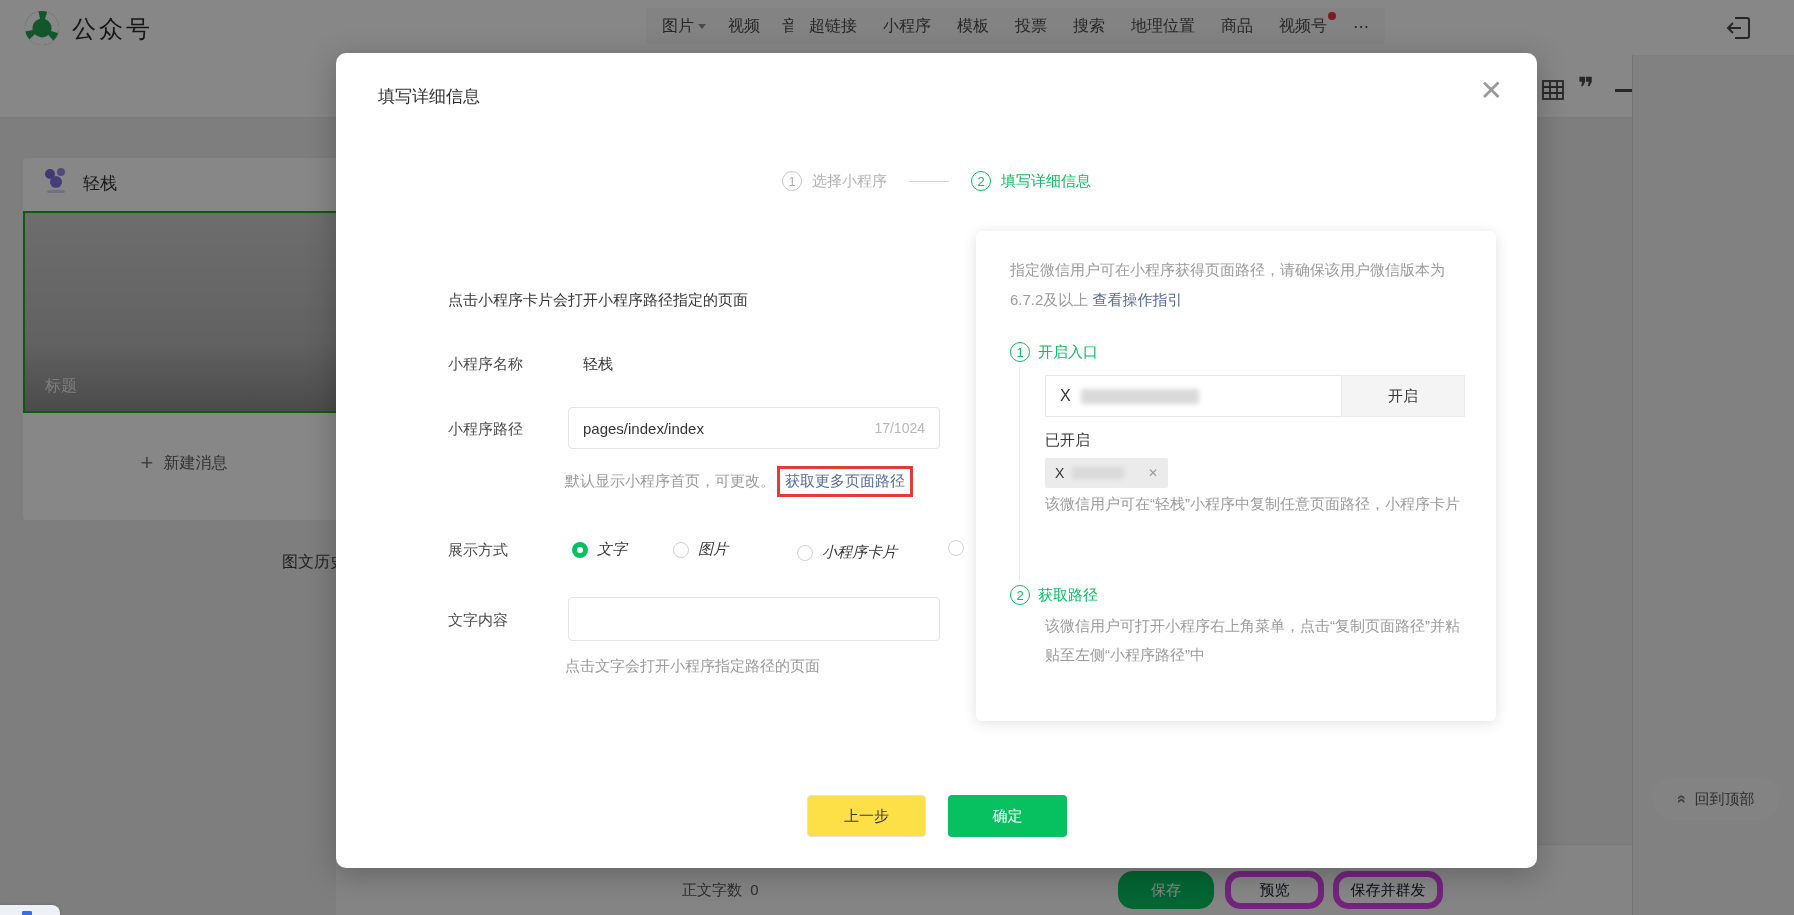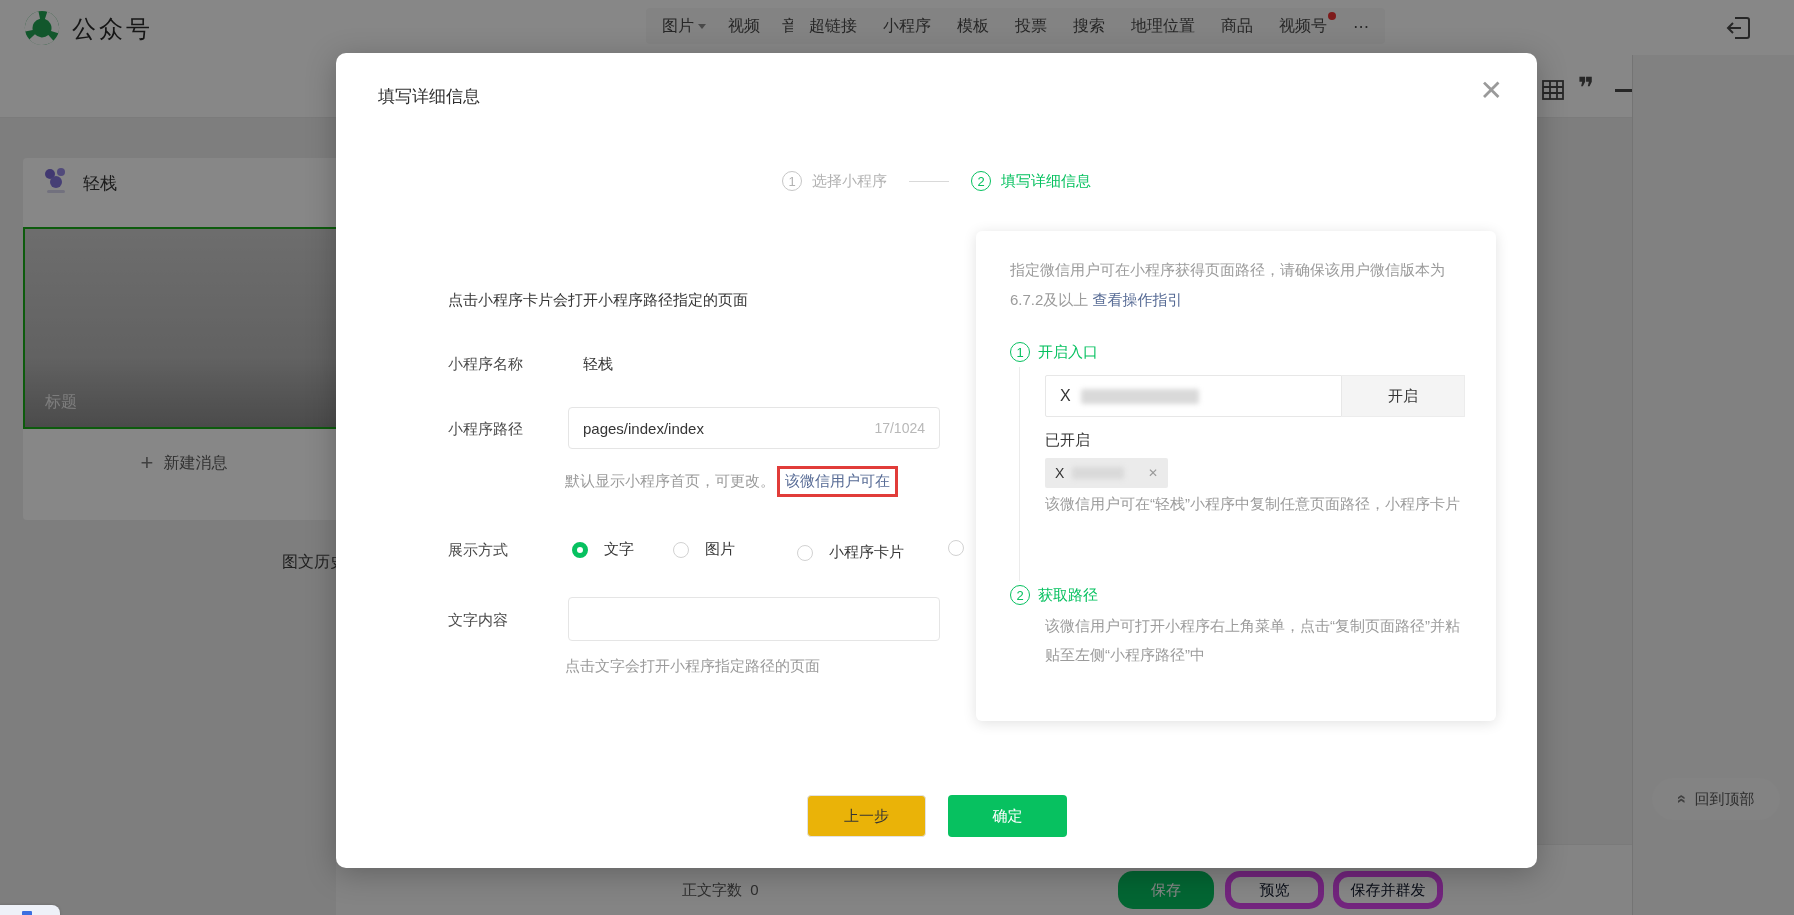--- a/index.html
+++ b/index.html
@@ -12,21 +12,21 @@
   .brand-text{left:72px;top:13px;font-size:24px;letter-spacing:3px;color:#2b2b2b;}
   .navgroup{top:8px;height:36px;background:#f7f7f7;border-radius:4px;display:flex;align-items:center;gap:22px;padding:0 16px;box-sizing:border-box;}
   .nav-item{font-size:16px;color:#4a4a4a;cursor:pointer;position:relative;white-space:nowrap;}
   .caret{display:inline-block;width:0;height:0;border-left:4px solid transparent;border-right:4px solid transparent;border-top:5px solid #8a8a8a;margin-left:4px;vertical-align:middle;}
   .red-dot{position:absolute;right:-9px;top:-4px;width:8px;height:8px;border-radius:50%;background:#e33;}
   .toolbar{left:0;top:55px;width:1632px;height:62px;background:#fff;border-bottom:1px solid #e8e8e8;}
   .tb-ic{color:#4a4a4a;}
   .right-strip{left:1632px;top:55px;width:162px;height:860px;background:#f3f3f3;border-left:1px solid #dcdcdc;}
 
   .sidebar-card{left:23px;top:158px;width:322px;height:362px;background:#fff;border-radius:4px;}
-  .cover{left:23px;top:211px;width:318px;height:198px;border:2px solid #1aad19;background:linear-gradient(#cfcfcf,#adadad);margin-top:16px;}
+  .cover{left:23px;top:211px;width:318px;height:198px;border:2px solid #1aad19;background:linear-gradient(#cfcfcf,#adadad);}
   .cover-shade{position:absolute;left:0;bottom:0;width:100%;height:70px;background:linear-gradient(rgba(0,0,0,0),rgba(0,0,0,.18));}
   .cover-title{position:absolute;left:20px;bottom:14px;font-size:16px;color:#ededed;}
   .new-msg{left:23px;top:448px;width:322px;height:30px;display:flex;align-items:center;justify-content:center;gap:10px;color:#5f5f5f;font-size:16px;}
   .plus{font-size:22px;color:#7a7a7a;line-height:20px;}
   .history{left:282px;top:552px;font-size:16px;color:#3f3f3f;white-space:nowrap;}
 
   .footerbar{left:336px;top:844px;width:1296px;height:71px;background:#fafafa;border-top:1px solid #e7e7e7;}
   .count{left:682px;top:881px;font-size:15px;color:#565656;}
   .btn{display:flex;align-items:center;justify-content:center;font-size:15px;border-radius:15px;box-sizing:border-box;cursor:pointer;}
   .btn-save{left:1118px;top:871px;width:96px;height:38px;background:#07c160;color:#fff;}
@@ -50,25 +50,25 @@
   .step-cur{color:#07c160;}   .step-cur .step-num{border-color:#07c160;}
   .step-dash{width:40px;height:1px;background:#d9d9d9;}
 
   .f-label{font-size:15px;color:#4a4a4a;}
   .f-value{font-size:15px;color:#353535;}
   .f-input{border:1px solid #e5e5e5;border-radius:4px;background:#fff;box-sizing:border-box;display:flex;align-items:center;padding:0 14px;font-size:15px;color:#353535;}
   .f-counter{margin-left:auto;color:#b8b8b8;font-size:14px;}
   .hint{font-size:15px;color:#9a9a9a;}
   .link{color:#576b95;cursor:pointer;text-decoration:none;}
   .red-box{display:inline-block;border:3px solid #e13c39;padding:3px 5px;margin-left:2px;}
-  .radio-item{display:flex;align-items:center;gap:16px;font-size:15px;color:#353535;}
+  .radio-item{display:flex;align-items:center;gap:9px;font-size:15px;color:#353535;font-style:italic;}
   .radio{width:16px;height:16px;border-radius:50%;box-sizing:border-box;border:1px solid #d2d2d2;background:#fff;}
   .radio.sel{border:5px solid #07c160;}
   .m-btn{border-radius:4px;display:flex;align-items:center;justify-content:center;font-size:15px;cursor:pointer;box-sizing:border-box;}
-  .m-prev{left:471px;top:742px;width:119px;height:42px;background:#eab308;border:1px solid #e2e2e2;color:#353535;}
+  .m-prev{left:471px;top:742px;width:119px;height:42px;background:#fde047;border:1px solid #e2e2e2;color:#353535;}
   .m-ok{left:612px;top:742px;width:119px;height:42px;background:#07c160;color:#fff;}
 
   
   .panel{left:640px;top:178px;width:520px;height:490px;background:#fff;border-radius:6px;box-shadow:0 2px 14px rgba(0,0,0,.12);z-index:11;}
   .p-intro{left:34px;top:24px;width:456px;font-size:15px;line-height:30px;color:#9b9b9b;}
   .p-step-head{display:flex;align-items:center;gap:8px;color:#07c160;font-size:15px;}
   .p-num{width:20px;height:20px;border-radius:50%;border:1px solid #07c160;display:flex;align-items:center;justify-content:center;font-size:13px;box-sizing:border-box;}
   .p-line{left:43px;width:1px;background:#ebebeb;}
   .p-input{left:69px;top:144px;width:297px;height:42px;border:1px solid #e7e7e7;border-radius:2px 0 0 2px;display:flex;align-items:center;padding:0 14px;box-sizing:border-box;gap:10px;font-size:16px;color:#353535;background:#fff;}
   .p-enable{left:366px;top:144px;width:123px;height:42px;background:#f4f4f4;border:1px solid #ececec;border-left:none;color:#353535;font-size:15px;display:flex;align-items:center;justify-content:center;cursor:pointer;box-sizing:border-box;}
@@ -197,21 +197,21 @@
     <div class="abs f-value" style="left:247px;top:302px;">轻栈</div>
 
     <div class="abs f-label" style="left:112px;top:367px;">小程序路径</div>
     <div class="abs f-input" style="left:232px;top:354px;width:372px;height:42px;">
       <span>pages/index/index</span>
       <span class="f-counter">17/1024</span>
     </div>
     <div class="abs" style="left:229px;top:407px;display:flex;align-items:center;">
       <span class="hint" style="line-height:42px;">默认显示小程序首页，可更改。</span>
       <span class="red-box">
-        <a class="link" style="font-size:15px;">该微信用户可在</a>
+        <a class="link" style="font-size:15px;">获取更多页面路径</a>
       </span>
     </div>
 
     <div class="abs f-label" style="left:112px;top:488px;">展示方式</div>
     <div class="abs radio-item" style="left:236px;top:487px;">
       <span class="radio sel"></span>
       <span>文字</span>
     </div>
     <div class="abs radio-item" style="left:337px;top:487px;">
       <span class="radio"></span>

